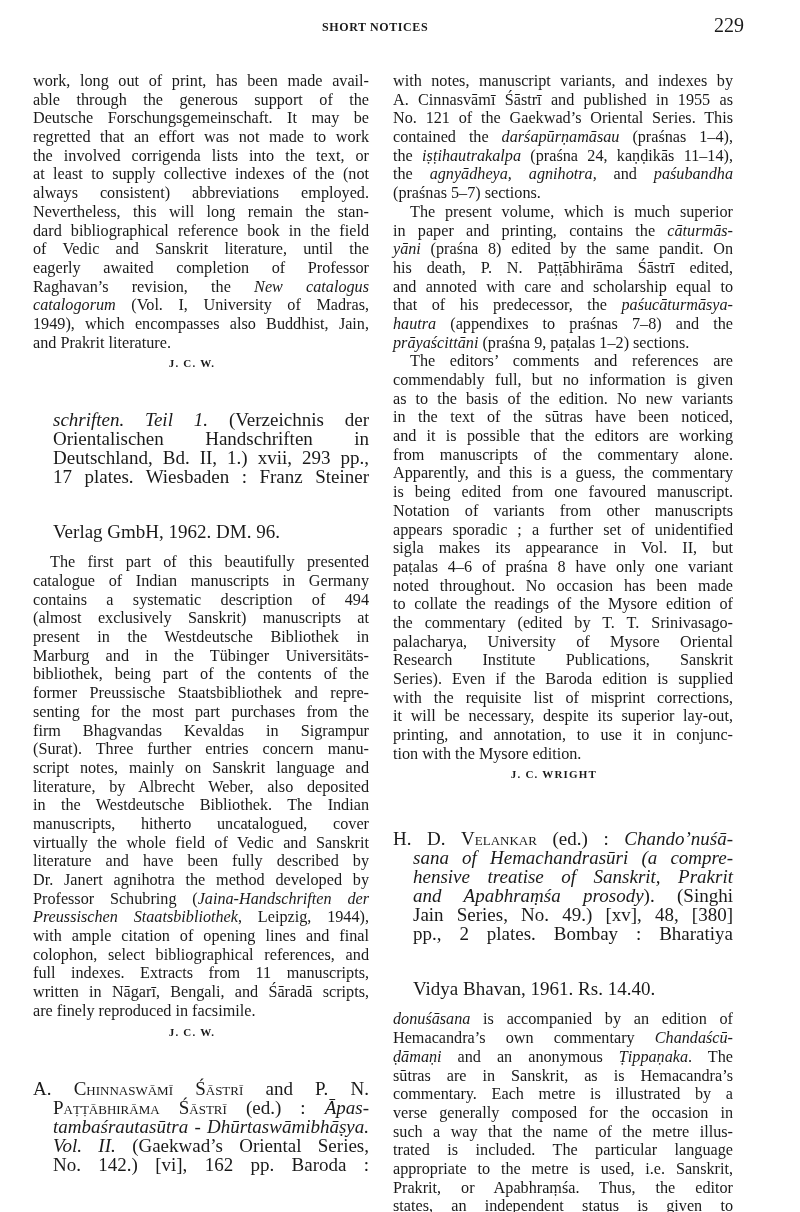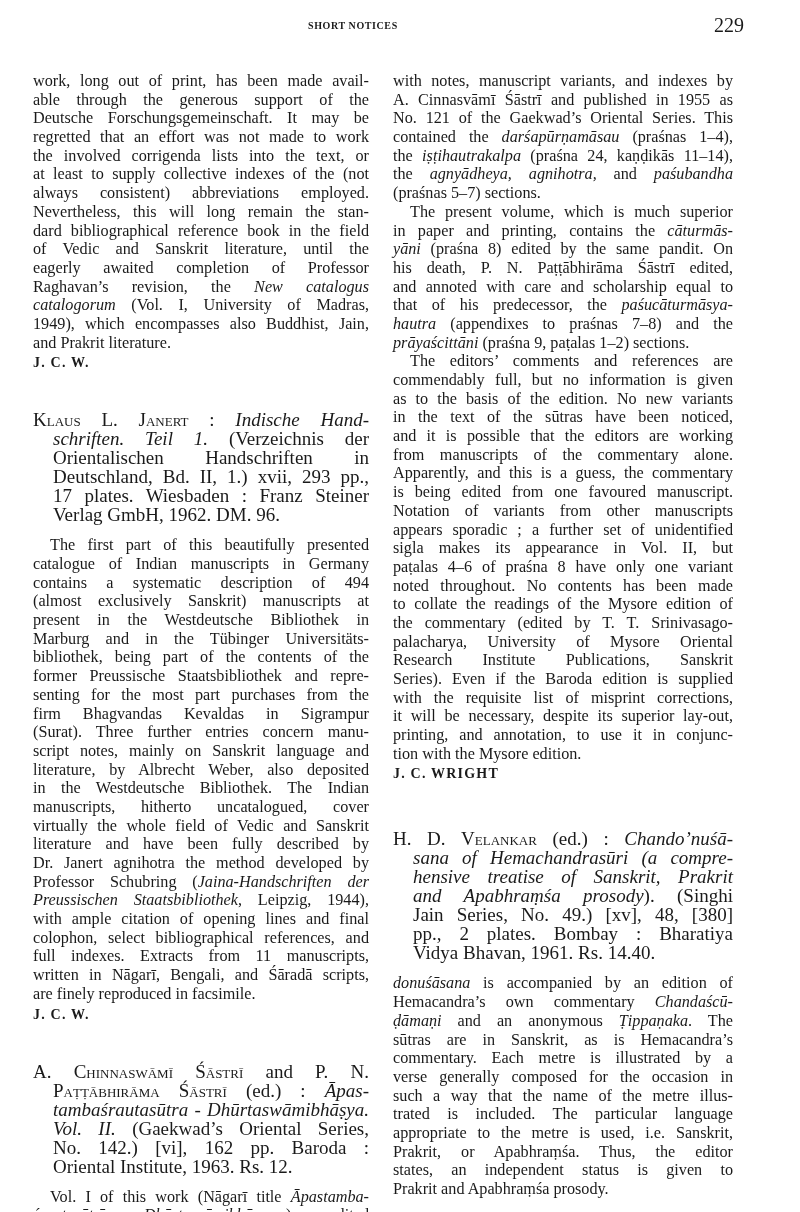--- a/index.html
+++ b/index.html
@@ -5,22 +5,22 @@
   html, body { margin: 0; padding: 0; background: #ffffff; }
   body {
     width: 800px; height: 1212px; position: relative; overflow: hidden;
     font-family: "DejaVu Serif", "Liberation Serif", serif;
     color: #1a1a1a;
   }
   .header {
     position: absolute; left: 0; top: 0; width: 800px; height: 50px;
   }
   .running-head {
-    position: absolute; left: 308px; top: 20px;
-    font-size: 10px; letter-spacing: 0.6px; font-weight: bold;
+    position: absolute; left: 322px; top: 20px;
+    font-size: 12px; letter-spacing: 0.6px; font-weight: bold;
     font-family: "Liberation Serif", serif;
   }
   .page-number {
     position: absolute; right: 56px; top: 14px;
     font-size: 20px; font-family: "Liberation Serif", serif;
   }
   .col {
     position: absolute; top: 72px; width: 336px;
     font-family: "Liberation Serif", "DejaVu Serif", serif;
     font-size: 16.2px; line-height: 18.7px;
@@ -31,24 +31,24 @@
     display: block; white-space: nowrap; text-align: justify; text-align-last: justify;
     height: 18.7px;
   }
   .ln.last { text-align-last: left; }
   .indent { text-indent: 17px; }
   .hang { padding-left: 20px; }
   .head-ln {
     display: block; white-space: nowrap; text-align: justify; text-align-last: justify;
     font-size: 19px; line-height: 19px; height: 19px;
   }
-  .head-ln.last { text-align-last: left; }
+  .head-ln.last { text-align-last: left; margin-top: 36px; }
   .sc { font-variant: small-caps; }
   .sig {
-    display: block; text-align: left; font-size: 14px; letter-spacing: 1.2px;
+    display: block; text-align: center; font-size: 11px; letter-spacing: 1.2px;
     font-weight: bold; padding-right: 18px; height: 22px; line-height: 22px;
   }
   .gap-s { height: 12px; }
   .gap-m { height: 36px; }
   .gap-l { height: 44px; }
   i { font-style: italic; }
 </style>
 </head>
 <body>
 
@@ -71,21 +71,20 @@
       <span class="ln">of Vedic and Sanskrit literature, until the</span>
       <span class="ln">eagerly awaited completion of Professor</span>
       <span class="ln"><span>Raghavan’s revision, the </span><i>New catalogus</i></span>
       <span class="ln"><i>catalogorum</i><span> (Vol. I, University of Madras,</span></span>
       <span class="ln">1949), which encompasses also Buddhist, Jain,</span>
       <span class="ln last">and Prakrit literature.</span>
     </div>
   <span class="sig">J. C. W.</span>
   <div class="gap-m"></div>
   <div id="L-janert-head" class="hang">
-      <span class="head-ln" style="margin-left: -20px;"><span class="sc">Klaus L. Janert</span><span> : </span><i>Indische Hand-</i></span>
       <span class="head-ln"><i>schriften. Teil 1.</i><span> (Verzeichnis der</span></span>
       <span class="head-ln"><span>Orientalischen Handschriften in</span></span>
       <span class="head-ln"><span>Deutschland, Bd. II, 1.) xvii, 293 pp.,</span></span>
       <span class="head-ln"><span>17 plates. Wiesbaden : Franz Steiner</span></span>
       <span class="head-ln last"><span>Verlag GmbH, 1962. DM. 96.</span></span>
     </div>
   <div class="gap-s"></div>
   <div id="L-janert-body">
       <span class="ln indent">The first part of this beautifully presented</span>
       <span class="ln">catalogue of Indian manuscripts in Germany</span>
@@ -156,21 +155,21 @@
       <span class="ln">as to the basis of the edition. No new variants</span>
       <span class="ln">in the text of the sūtras have been noticed,</span>
       <span class="ln">and it is possible that the editors are working</span>
       <span class="ln">from manuscripts of the commentary alone.</span>
       <span class="ln">Apparently, and this is a guess, the commentary</span>
       <span class="ln">is being edited from one favoured manuscript.</span>
       <span class="ln">Notation of variants from other manuscripts</span>
       <span class="ln">appears sporadic ; a further set of unidentified</span>
       <span class="ln">sigla makes its appearance in Vol. II, but</span>
       <span class="ln">paṭalas 4–6 of praśna 8 have only one variant</span>
-      <span class="ln">noted throughout. No contents has been made</span>
+      <span class="ln">noted throughout. No occasion has been made</span>
       <span class="ln">to collate the readings of the Mysore edition of</span>
       <span class="ln">the commentary (edited by T. T. Srinivasago-</span>
       <span class="ln">palacharya, University of Mysore Oriental</span>
       <span class="ln">Research Institute Publications, Sanskrit</span>
       <span class="ln">Series). Even if the Baroda edition is supplied</span>
       <span class="ln">with the requisite list of misprint corrections,</span>
       <span class="ln">it will be necessary, despite its superior lay-out,</span>
       <span class="ln">printing, and annotation, to use it in conjunc-</span>
       <span class="ln last">tion with the Mysore edition.</span>
     </div>

